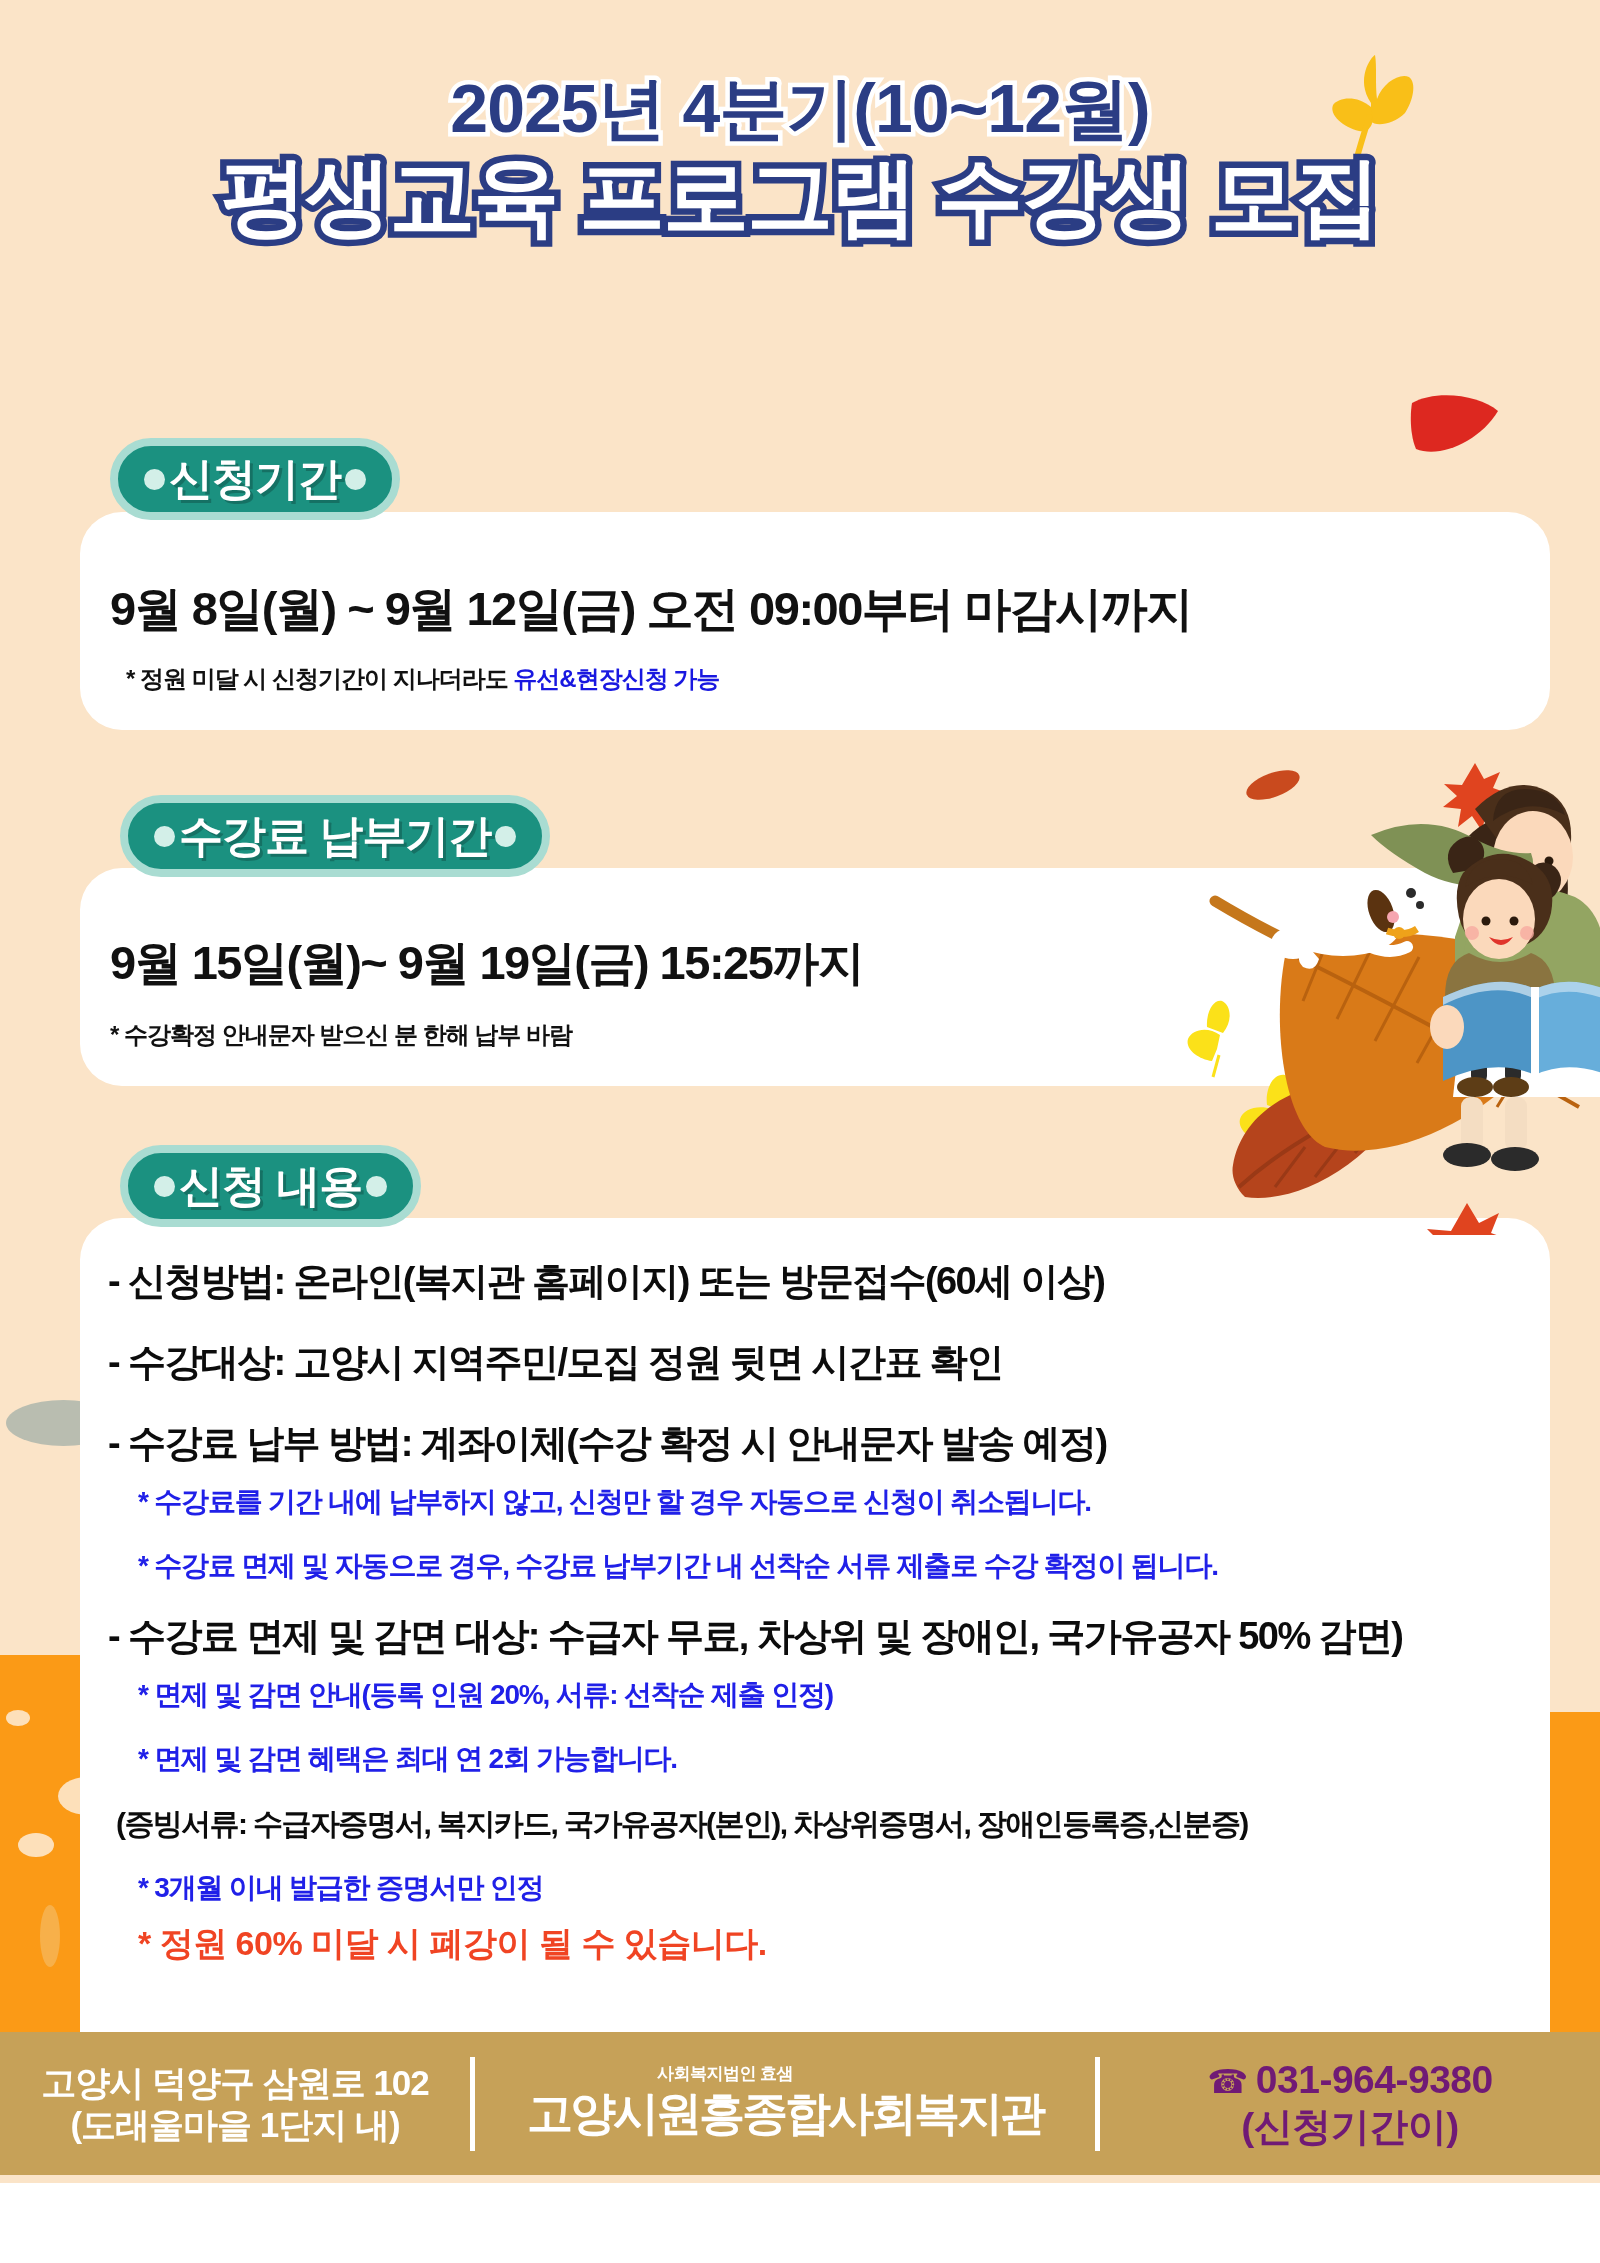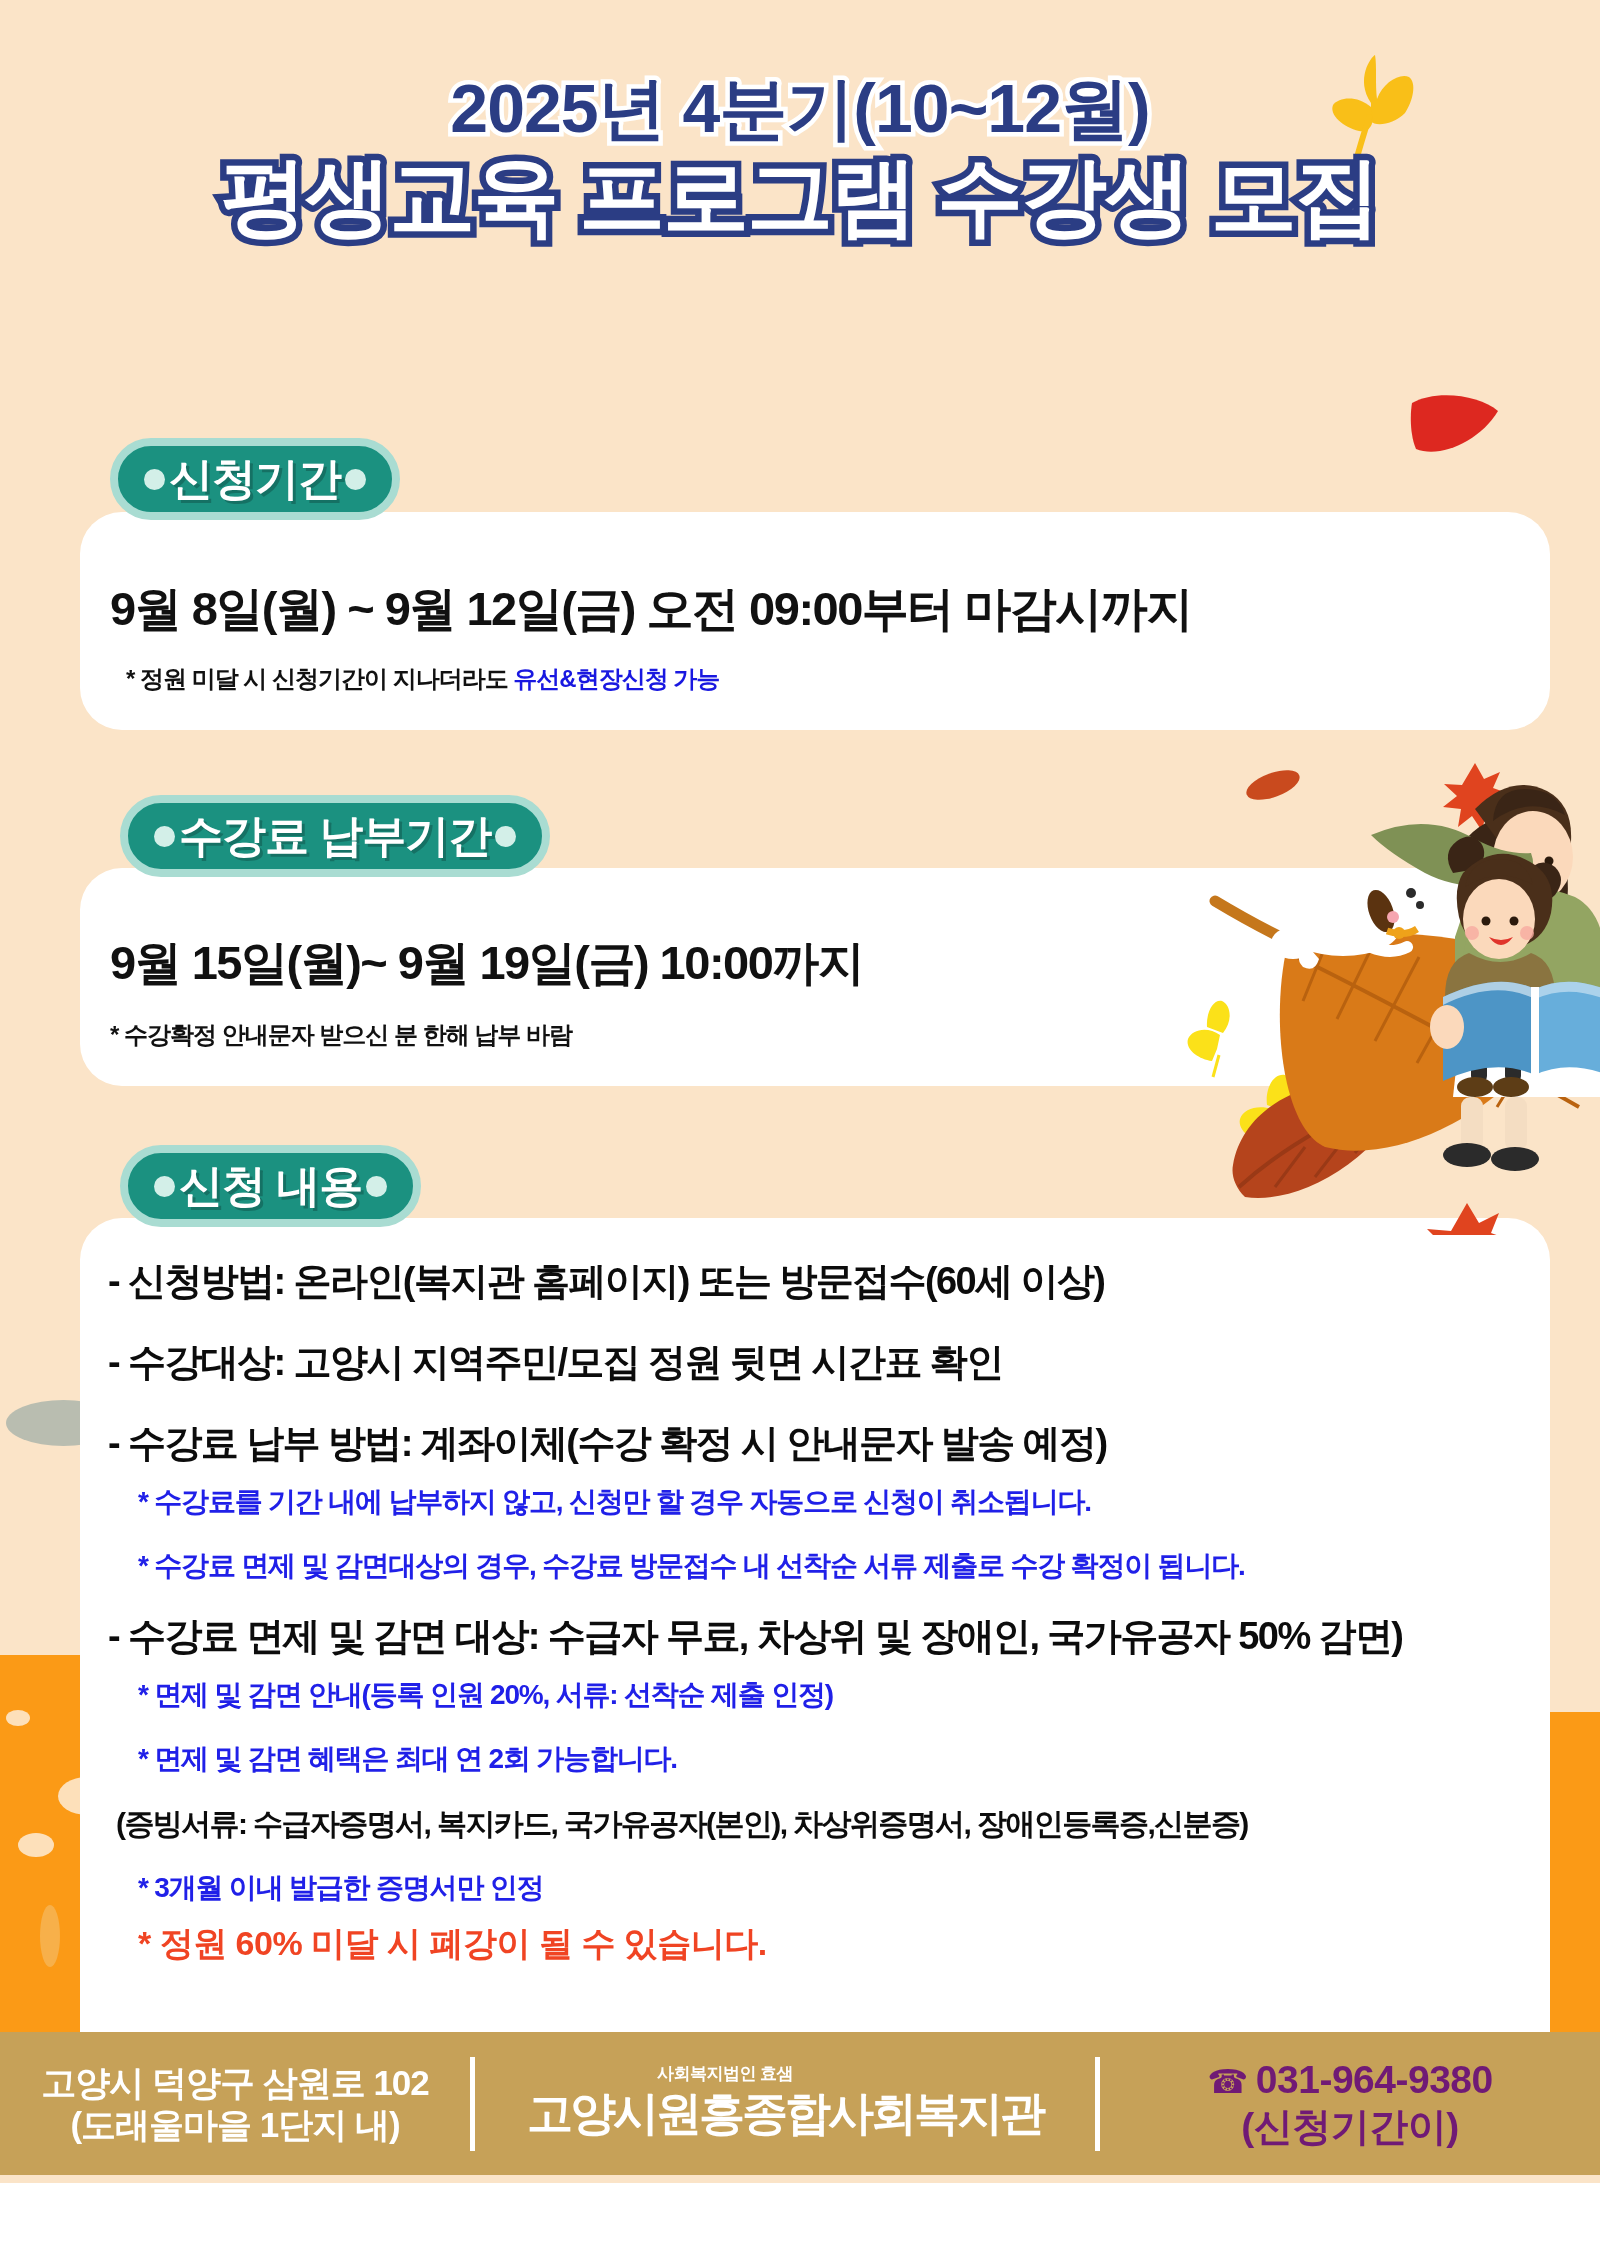--- a/index.html
+++ b/index.html
@@ -314,36 +314,36 @@
     <div class="sub-line"><span>* 정원 미달 시 신청기간이 지나더라도 </span><span class="hl">유선&amp;현장신청 가능</span></div>
   </div>
 
   <div class="card" id="card-pay"></div>
   <div class="pill" id="pill-pay">
     <span class="dot"></span>
     <span class="pill-label">수강료 납부기간</span>
     <span class="dot"></span>
   </div>
   <div class="card-body" id="pay-text">
-    <div class="big-line">9월 15일(월)~ 9월 19일(금) 10:00까지</div>
+    <div class="big-line">9월 15일(월)~ 9월 19일(금) 15:25까지</div>
     <div class="sub-line">* 수강확정 안내문자 받으신 분 한해 납부 바람</div>
   </div>
 
   <div class="card" id="card-detail"></div>
   <div class="pill" id="pill-detail">
     <span class="dot"></span>
     <span class="pill-label">신청 내용</span>
     <span class="dot"></span>
   </div>
   <div class="card-body" id="detail-text">
     <div class="d-main">- 신청방법: 온라인(복지관 홈페이지) 또는 방문접수(60세 이상)</div>
     <div class="d-main">- 수강대상: 고양시 지역주민/모집 정원 뒷면 시간표 확인</div>
     <div class="d-main tight">- 수강료 납부 방법: 계좌이체(수강 확정 시 안내문자 발송 예정)</div>
     <div class="d-note">* 수강료를 기간 내에 납부하지 않고, 신청만 할 경우 자동으로 신청이 취소됩니다.</div>
-    <div class="d-note">* 수강료 면제 및 감면대상의 경우, 수강료 방문접수 내 선착순 서류 제출로 수강 확정이 됩니다.</div>
+    <div class="d-note">* 수강료 면제 및 자동으로 경우, 수강료 납부기간 내 선착순 서류 제출로 수강 확정이 됩니다.</div>
     <div class="d-main tight">- 수강료 면제 및 감면 대상: 수급자 무료, 차상위 및 장애인, 국가유공자 50% 감면)</div>
     <div class="d-note">* 면제 및 감면 안내(등록 인원 20%, 서류: 선착순 제출 인정)</div>
     <div class="d-note">* 면제 및 감면 혜택은 최대 연 2회 가능합니다.</div>
     <div class="d-docs">(증빙서류: 수급자증명서, 복지카드, 국가유공자(본인), 차상위증명서, 장애인등록증,신분증)</div>
     <div class="d-note tight">* 3개월 이내 발급한 증명서만 인정</div>
     <div class="d-warn">* 정원 60% 미달 시 폐강이 될 수 있습니다.</div>
   </div>
 
   <svg id="illus" viewBox="0 0 430 500">
 

